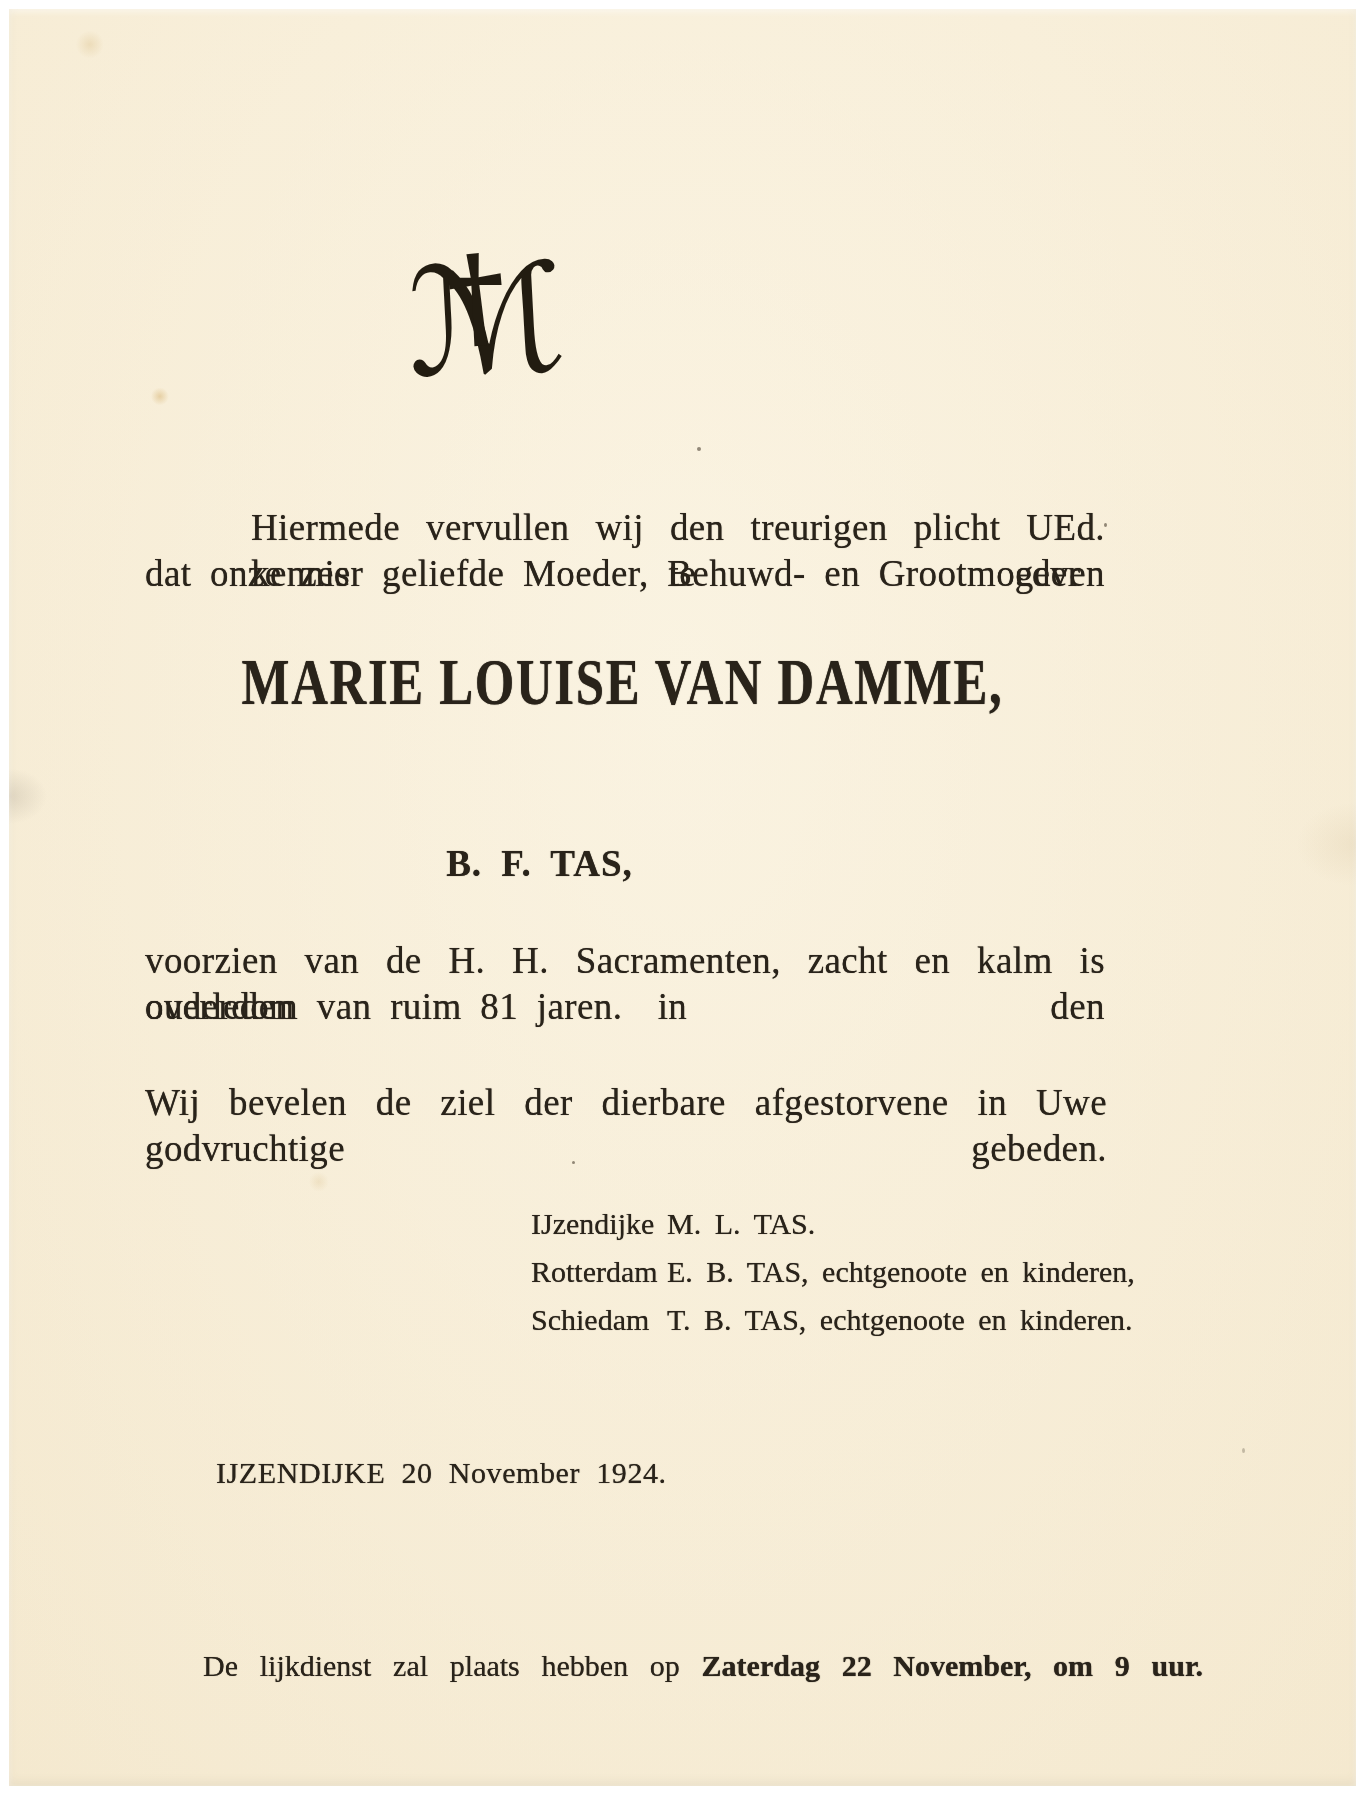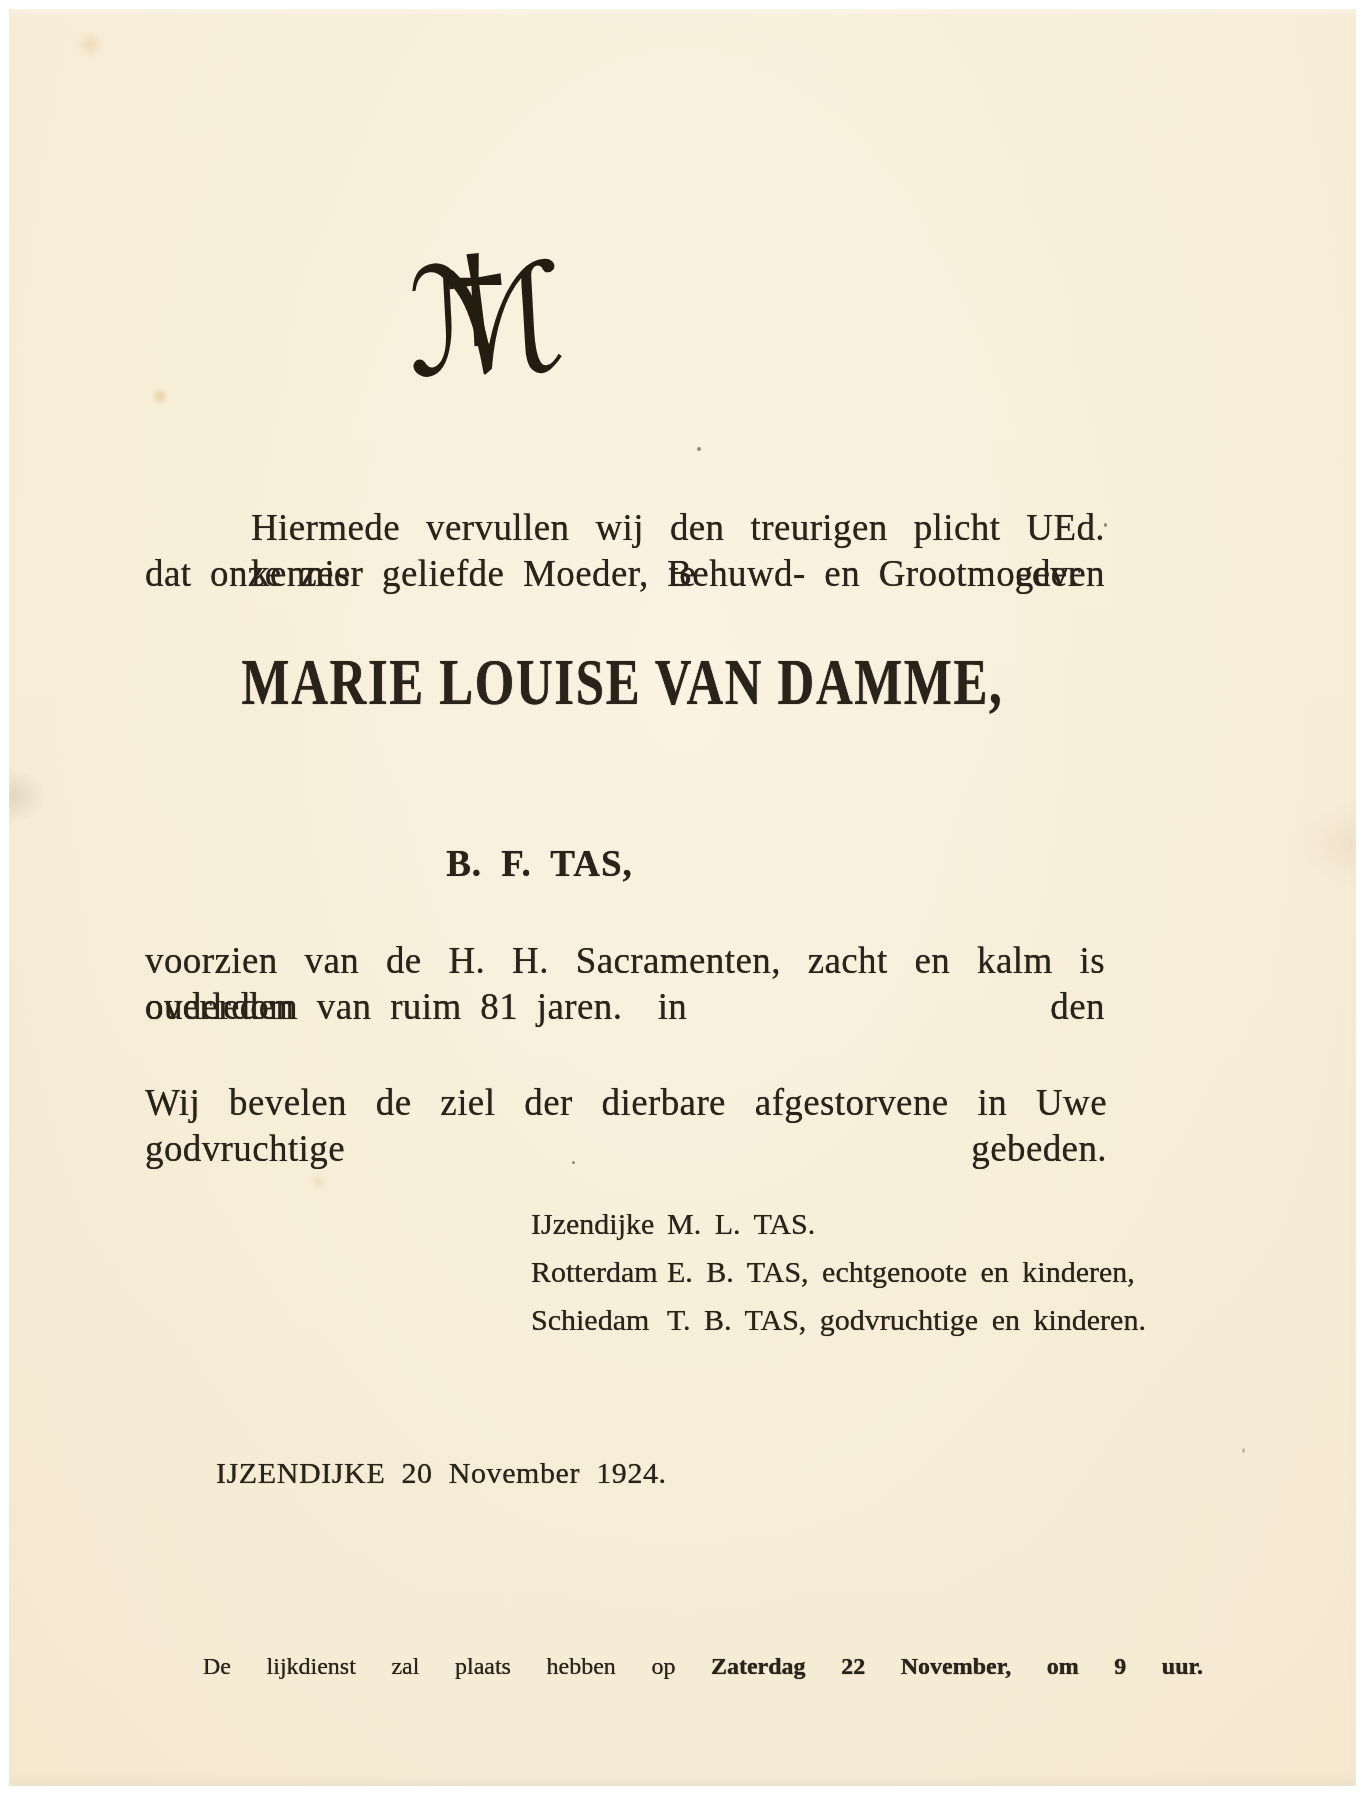--- a/index.html
+++ b/index.html
@@ -49,21 +49,21 @@
   .spouse   { position:absolute; left:0; top:842px; width:1079px; text-align:center;
               font-size:37px; font-weight:bold; word-spacing:9px; letter-spacing:1px;
               text-shadow:0 0 0.8px rgba(41,35,26,0.9); }
   .sig-block { position:absolute; left:531px; top:1200px; }
   .sig-row  { display:flex; font-size:30px; line-height:48px; word-spacing:6px;
               text-shadow:0 0 0.7px rgba(41,35,26,0.85); }
   .sig-place { width:136px; flex:none; }
   .sig-name  { white-space:nowrap; }
   .dateline { position:absolute; left:216px; top:1452px; font-size:30px; line-height:42px;
               word-spacing:8px; letter-spacing:0.6px; text-shadow:0 0 0.8px rgba(41,35,26,0.85); }
-  .service  { position:absolute; left:203px; top:1644px; width:1000px; font-size:24px; line-height:44px;
+  .service  { position:absolute; left:203px; top:1644px; width:1000px; font-size:30px; line-height:44px;
               word-spacing:7px; text-align:justify; text-align-last:justify;
               text-shadow:0 0 0.7px rgba(41,35,26,0.85); }
   .service b { font-weight:bold; text-shadow:0 0 1px rgba(41,35,26,0.95); }
   .indent1 { padding-left:106px; box-sizing:border-box; }
 </style>
 </head>
 <body>
 
 <div class="page">
   <div class="paper"></div>
@@ -94,21 +94,21 @@
     <div class="sig-row">
       <span class="sig-place">IJzendijke</span>
       <span class="sig-name">M. L. TAS.</span>
     </div>
     <div class="sig-row">
       <span class="sig-place">Rotterdam</span>
       <span class="sig-name">E. B. TAS, echtgenoote en kinderen,</span>
     </div>
     <div class="sig-row">
       <span class="sig-place">Schiedam</span>
-      <span class="sig-name">T. B. TAS, godvruchtige en kinderen.</span>
+      <span class="sig-name">T. B. TAS, echtgenoote en kinderen.</span>
     </div>
   </div>
 
   <div class="dateline">IJZENDIJKE 20 November 1924.</div>
 
   <div class="service">
     <span>De lijkdienst zal plaats hebben op </span><b>Zaterdag 22 November, om 9 uur.</b>
   </div>
 </div>
 

